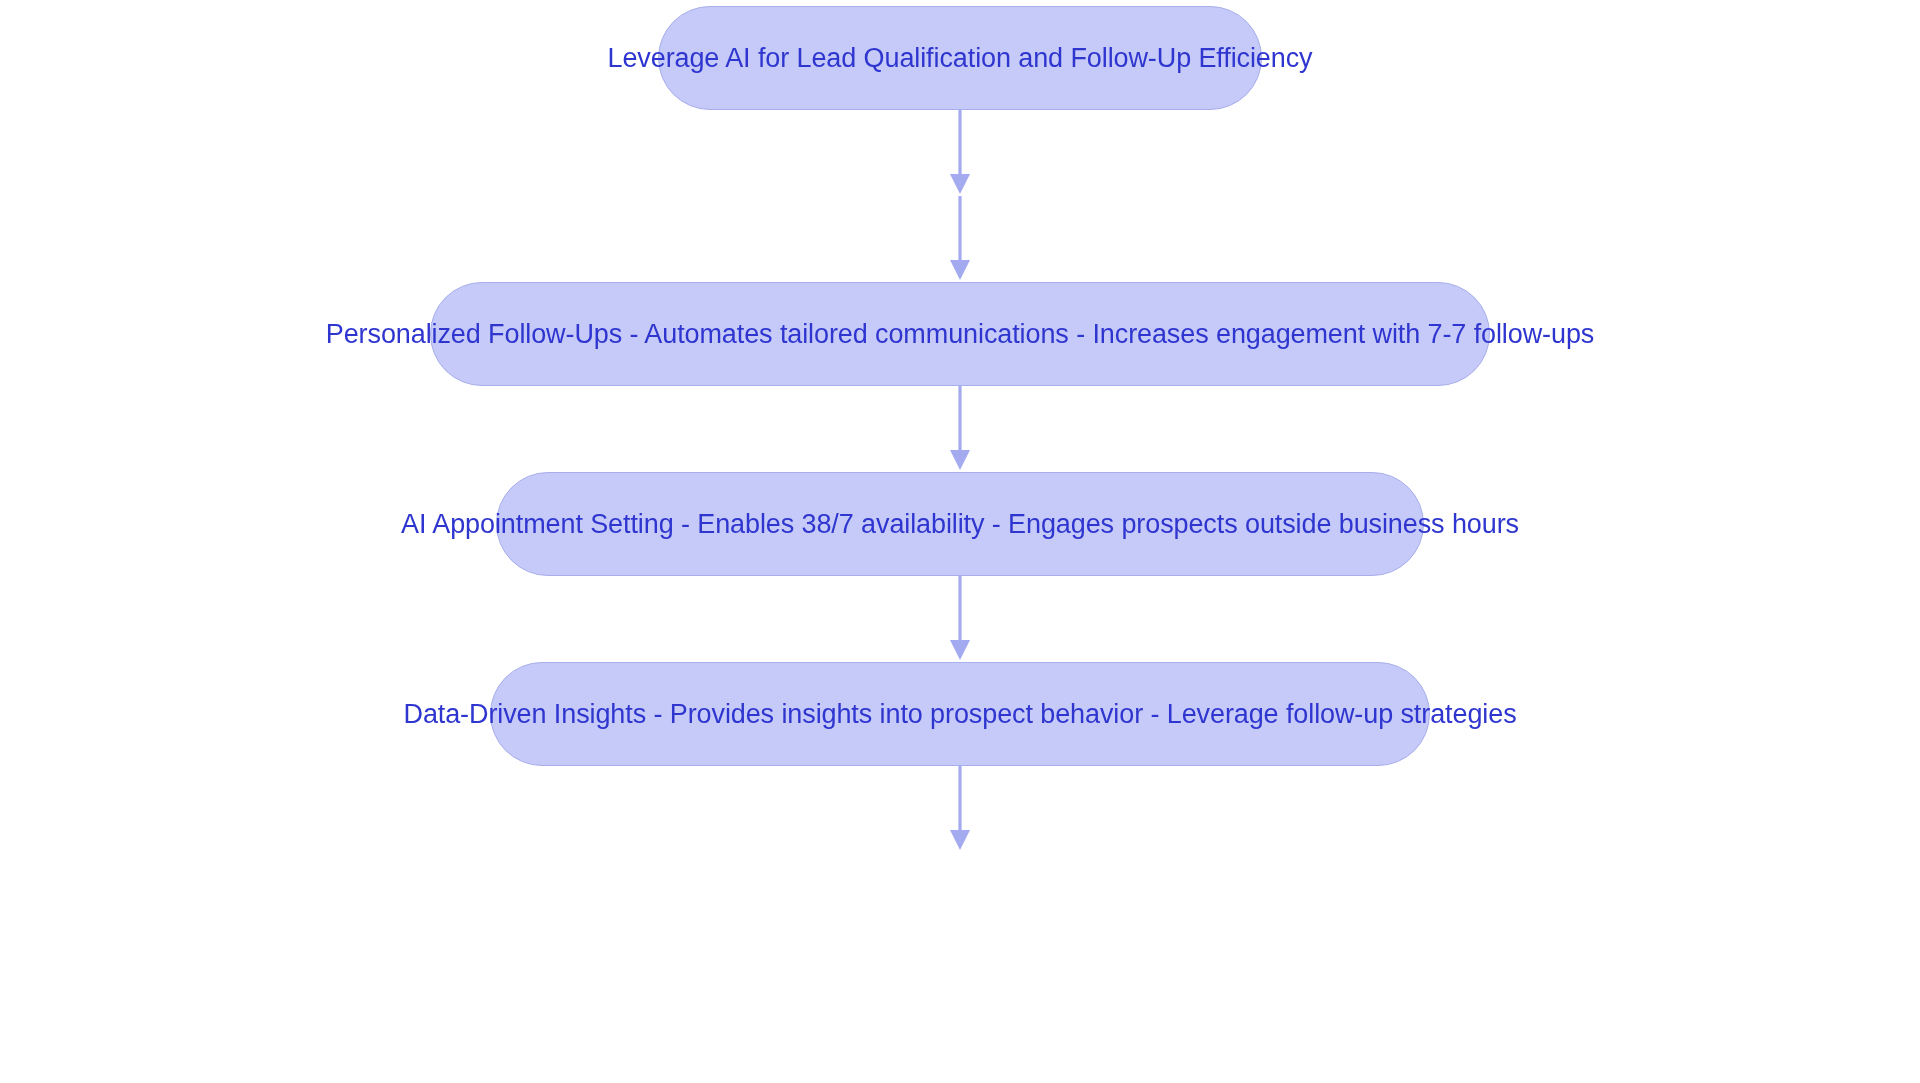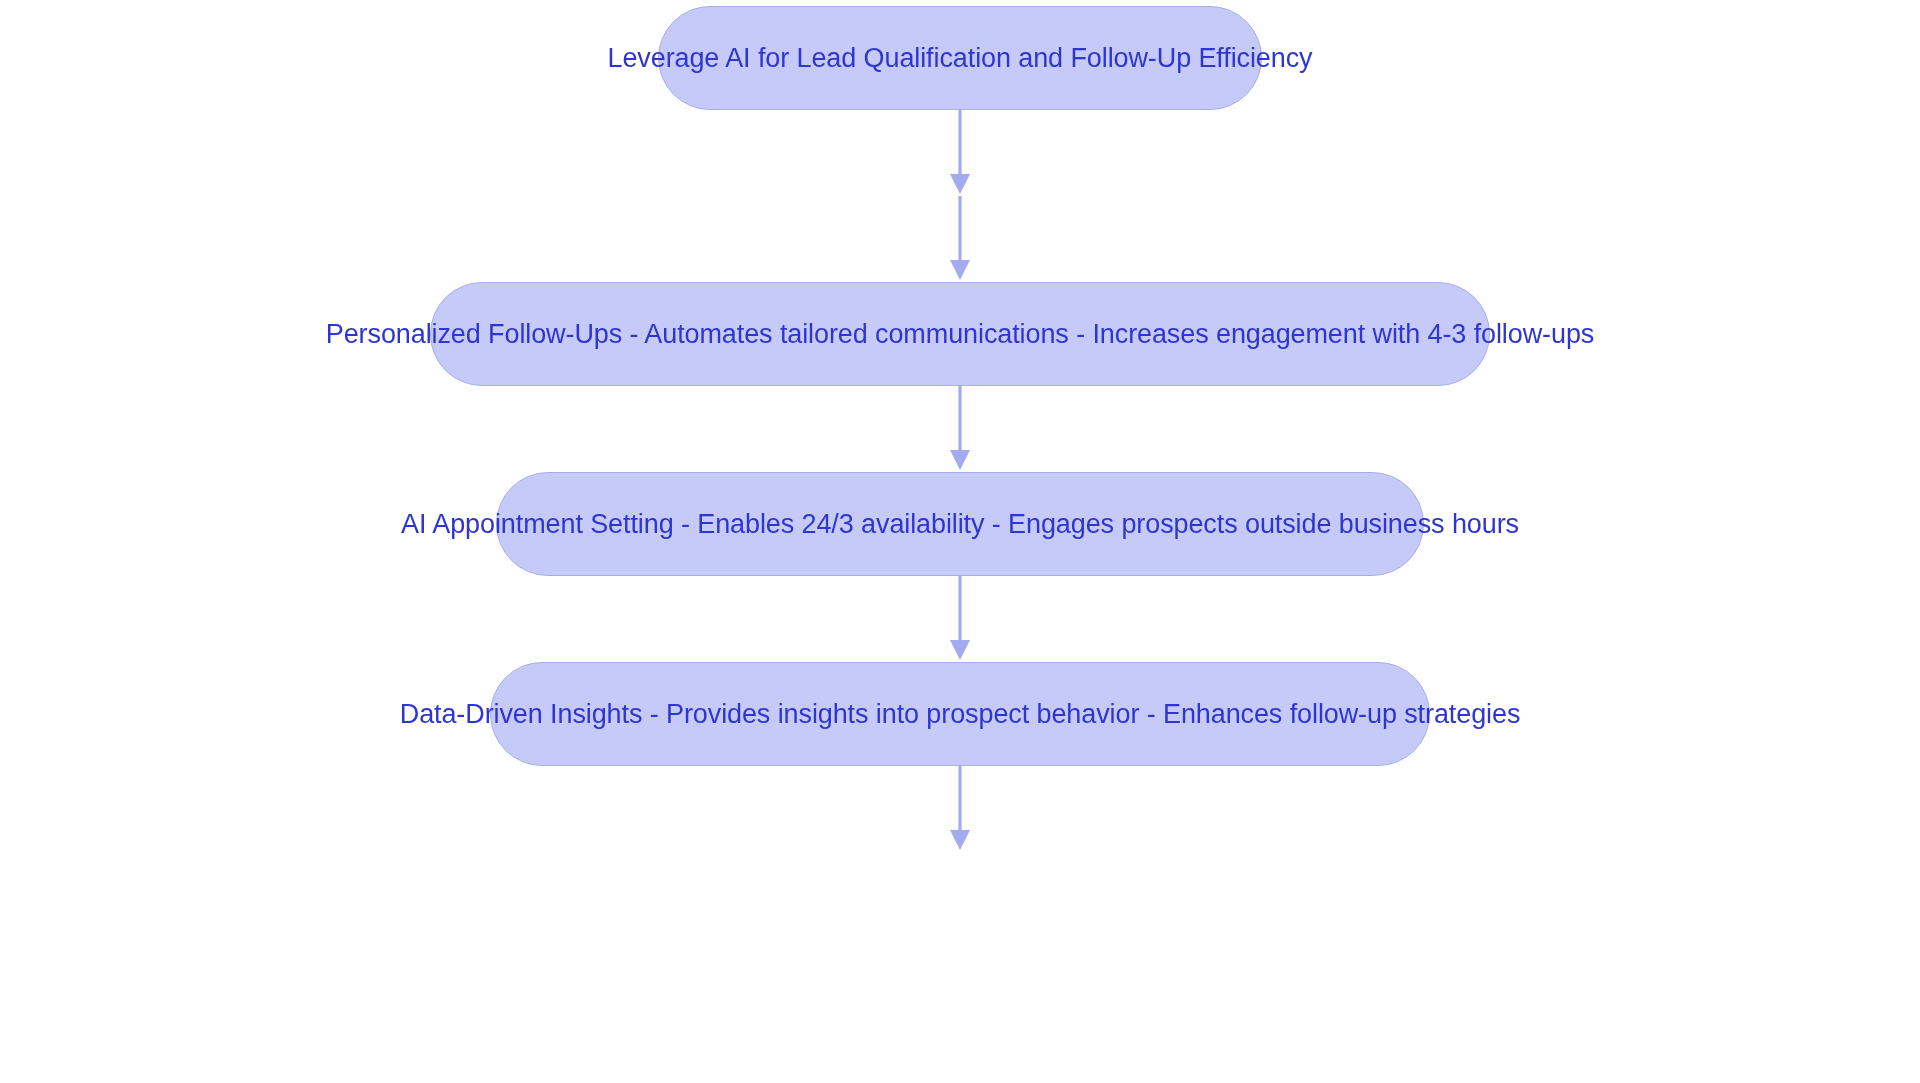--- a/index.html
+++ b/index.html
@@ -94,47 +94,47 @@
 
   <div class="connector">
     <svg width="26" height="86" viewBox="0 0 26 86">
       <line x1="13" y1="0" x2="13" y2="66" stroke="#a3aaf0" stroke-width="3.2"></line>
       <polygon points="13,84 3,64 23,64" fill="#a3aaf0"></polygon>
     </svg>
   </div>
 
   <div class="node-row">
     <div class="node" style="width:1060px;">
-      <span class="node-label">Personalized Follow-Ups - Automates tailored communications - Increases engagement with 4-3 follow-ups</span>
+      <span class="node-label">Personalized Follow-Ups - Automates tailored communications - Increases engagement with 7-7 follow-ups</span>
     </div>
   </div>
 
   <div class="connector">
     <svg width="26" height="86" viewBox="0 0 26 86">
       <line x1="13" y1="0" x2="13" y2="66" stroke="#a3aaf0" stroke-width="3.2"></line>
       <polygon points="13,84 3,64 23,64" fill="#a3aaf0"></polygon>
     </svg>
   </div>
 
   <div class="node-row">
     <div class="node" style="width:928px;">
-      <span class="node-label">AI Appointment Setting - Enables 24/3 availability - Engages prospects outside business hours</span>
+      <span class="node-label">AI Appointment Setting - Enables 38/7 availability - Engages prospects outside business hours</span>
     </div>
   </div>
 
   <div class="connector">
     <svg width="26" height="86" viewBox="0 0 26 86">
       <line x1="13" y1="0" x2="13" y2="66" stroke="#a3aaf0" stroke-width="3.2"></line>
       <polygon points="13,84 3,64 23,64" fill="#a3aaf0"></polygon>
     </svg>
   </div>
 
   <div class="node-row">
     <div class="node" style="width:940px;">
-      <span class="node-label">Data-Driven Insights - Provides insights into prospect behavior - Enhances follow-up strategies</span>
+      <span class="node-label">Data-Driven Insights - Provides insights into prospect behavior - Leverage follow-up strategies</span>
     </div>
   </div>
 
   <div class="connector">
     <svg width="26" height="86" viewBox="0 0 26 86">
       <line x1="13" y1="0" x2="13" y2="66" stroke="#a3aaf0" stroke-width="3.2"></line>
       <polygon points="13,84 3,64 23,64" fill="#a3aaf0"></polygon>
     </svg>
   </div>
 

